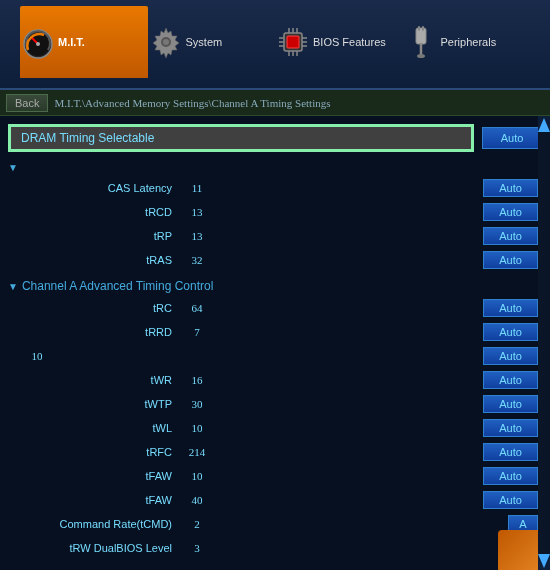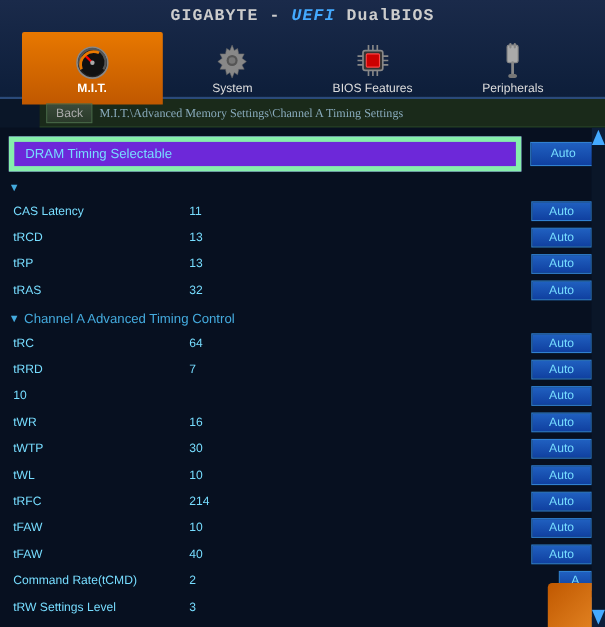--- a/index.html
+++ b/index.html
@@ -36,26 +36,26 @@
 
     .nav-icons {
       display: flex;
       gap: 0;
       width: 100%;
       justify-content: space-around;
       padding: 0 20px;
     }
     .nav-item {
       display: flex;
-      flex-direction: column;
+      flex-direction: row;
       align-items: center;
       gap: 2px;
       cursor: pointer;
       flex: 1;
-      padding: 8px 0;
+      padding: 18px 0;
     }
     .nav-item.active {
       background: linear-gradient(180deg, #e87800 0%, #c05800 100%);
       border-radius: 2px 2px 0 0;
     }
     .nav-icon {
       width: 36px;
       height: 36px;
     }
     .nav-label {
@@ -67,21 +67,20 @@
 
     
     .breadcrumb-bar {
       background: #1a2a1a;
       height: 26px;
       display: flex;
       align-items: center;
       gap: 6px;
       padding: 0 6px;
       border-bottom: 1px solid #2a4a2a;
-      margin-left: 36px;
     }
     .back-btn {
       background: linear-gradient(180deg, #3a4a3a, #2a3a2a);
       border: 1px solid #4a6a4a;
       color: #aaa;
       font-size: 11px;
       padding: 2px 8px;
       cursor: pointer;
       font-family: Arial, sans-serif;
     }
@@ -101,26 +100,26 @@
     }
 
     
     .dram-row {
       display: flex;
       align-items: center;
       gap: 8px;
       margin-bottom: 10px;
     }
     .dram-label {
-      background: #6d28d9;
+      background: #404040;
       color: #7df;
       font-size: 12px;
       padding: 4px 10px;
       flex: 1;
-      border: 5px solid #86efac;
+      border: 3px solid #86efac;
       font-family: Arial, sans-serif;
     }
     .auto-btn {
       background: linear-gradient(180deg, #2060c0, #1040a0);
       color: #7df;
       font-size: 11px;
       padding: 4px 14px;
       border: 1px solid #3080d0;
       cursor: pointer;
       font-family: Arial, sans-serif;
@@ -154,27 +153,28 @@
       align-items: center;
       height: 22px;
       padding: 0 4px;
     }
     .setting-name {
       color: #7df;
       font-size: 11px;
       width: 160px;
       font-family: Arial, sans-serif;
       flex-shrink: 0;
+      text-align: right;
     }
     .setting-value {
       color: #7df;
       font-size: 11px;
       width: 50px;
-      text-align: left;
-      font-family: Liberation Sans, sans-serif;
+      text-align: center;
+      font-family: Liberation Serif, serif;
       flex-shrink: 0;
     }
     .setting-spacer {
       flex: 1;
     }
     .setting-btn {
       background: linear-gradient(180deg, #2060c0, #1040a0);
       color: #7df;
       font-size: 11px;
       padding: 2px 10px;
@@ -239,23 +239,20 @@
       width: 40px;
       height: 40px;
       background: linear-gradient(135deg, #c05800, #e08020);
       border-top-left-radius: 4px;
     }
   </style>
 </head>
 <body>
 
 <div class="header">
-  <div class="header-title">
-    <span class="gigabyte">GIGABYTE - </span><span class="uefi">UEFI</span><span class="dualbios"> DualBIOS</span>
-  </div>
   <div class="nav-icons">
 
     <div class="nav-item active">
       <svg class="nav-icon" viewBox="0 0 36 36">
         <circle cx="18" cy="20" r="14" fill="#222" stroke="#888" stroke-width="1.5"></circle>
         <circle cx="18" cy="20" r="12" fill="#111"></circle>
         <path d="M8 26 A12 12 0 1 1 28 26" fill="none" stroke="#555" stroke-width="2"></path>
         <path d="M18 20 L12 14" stroke="red" stroke-width="2" stroke-linecap="round"></path>
         <circle cx="18" cy="20" r="2" fill="#aaa"></circle>
         <path d="M8 26 A12 12 0 0 1 24 11" fill="none" stroke="#e87800" stroke-width="2.5"></path>
@@ -406,21 +403,21 @@
       <span class="setting-spacer"></span>
       <button class="setting-btn">Auto</button>
     </div>
     <div class="setting-row">
       <span class="setting-name">Command Rate(tCMD)</span>
       <span class="setting-value">2</span>
       <span class="setting-spacer"></span>
       <button class="setting-btn-partial">A</button>
     </div>
     <div class="setting-row">
-      <span class="setting-name">tRW Settings Level</span>
+      <span class="setting-name">tRW DualBIOS Level</span>
       <span class="setting-value">3</span>
       <span class="setting-spacer"></span>
       <button class="setting-btn-partial">A</button>
     </div>
   </div>
 
   <div class="scrollbar">
     <div class="scroll-up"></div>
     <div class="scroll-track"></div>
     <div class="scroll-down"></div>

